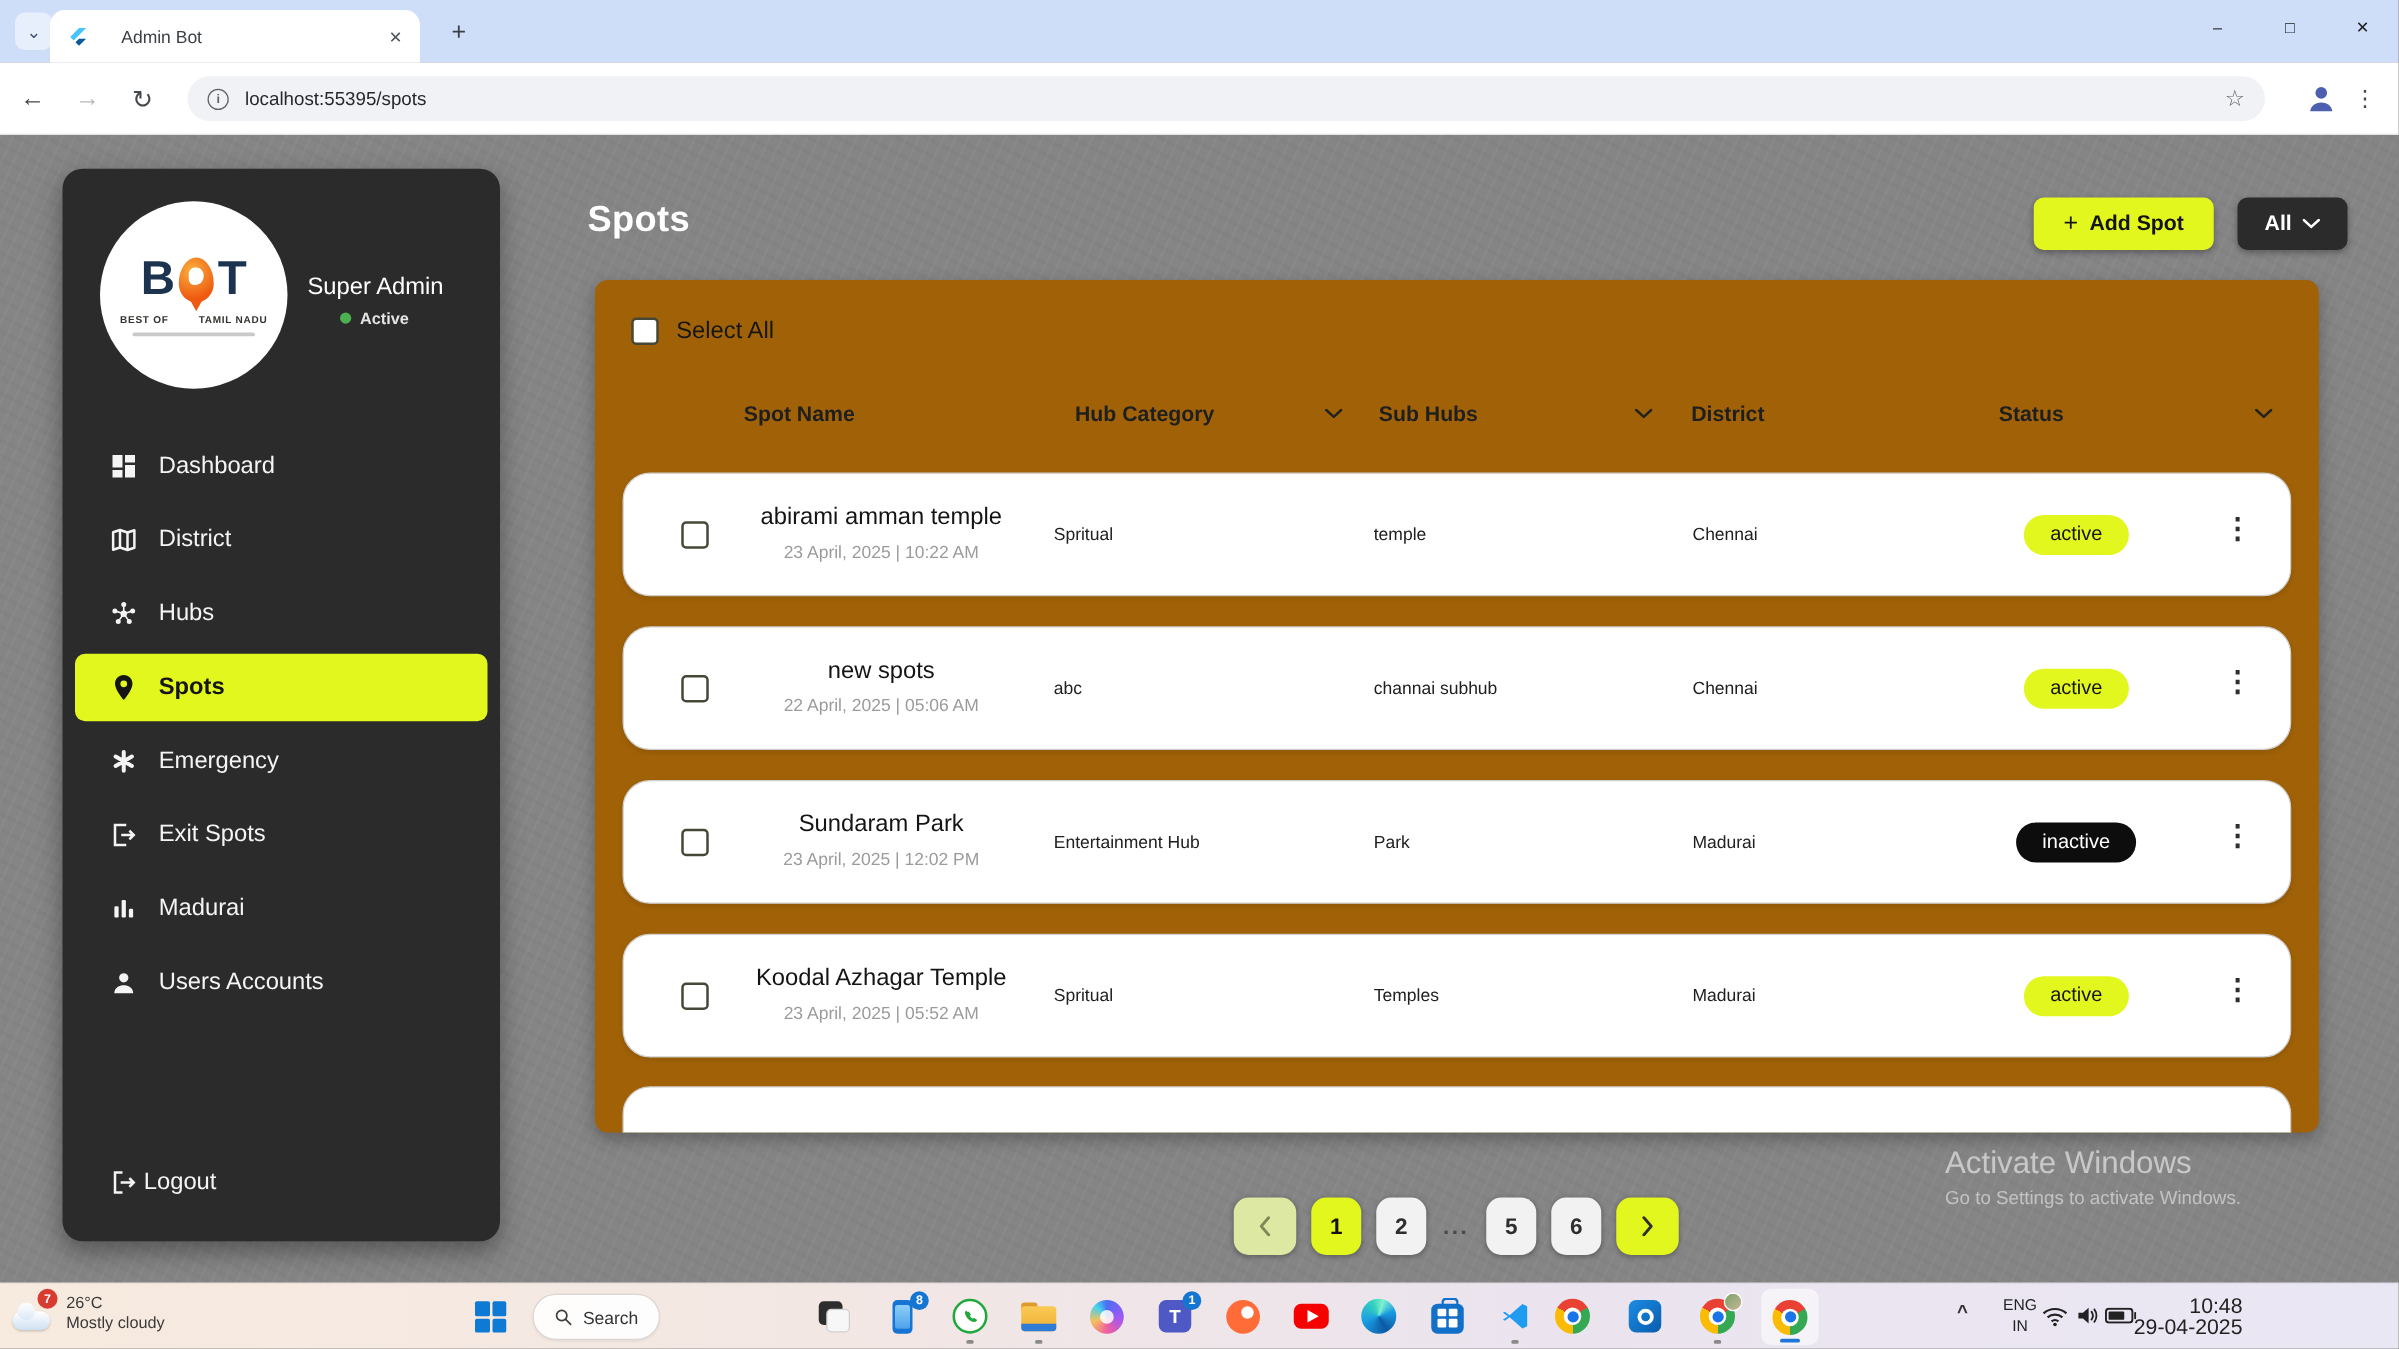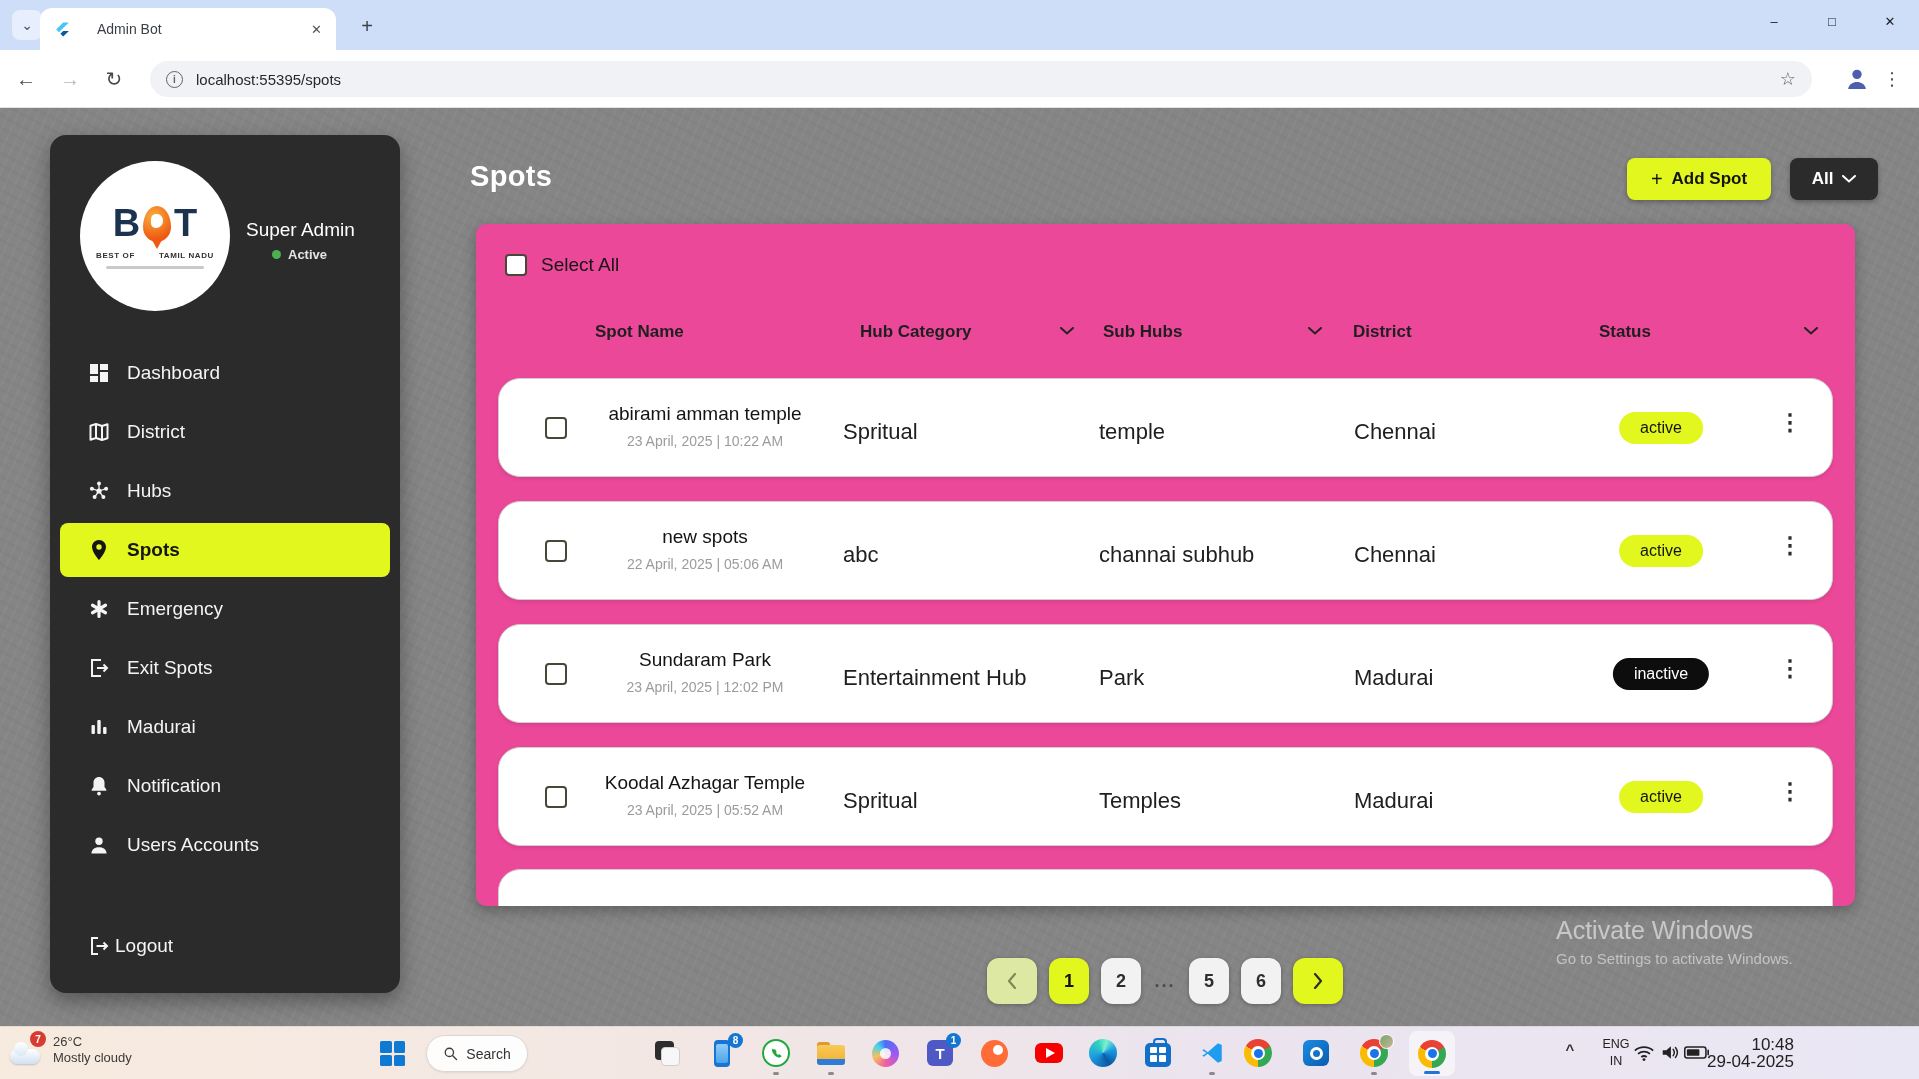--- a/index.html
+++ b/index.html
@@ -51,35 +51,35 @@
 .menu-item svg{flex:0 0 auto}
 .menu-item.active{background:#e2f71e;color:#151515;font-weight:600}
 .logout{position:absolute;left:10px;top:784px;width:330px;height:54px;display:flex;align-items:center;gap:4px;padding-left:27px;color:#f4f4f4;font-size:19px;font-weight:500;border-radius:8px}
 
 
 .page-title{left:470px;top:52px;font-size:29px;font-weight:600;color:#fff;letter-spacing:.3px}
 .add-btn{left:1627px;top:50px;width:144px;height:42px;background:#e2f71e;border-radius:8px;display:flex;align-items:center;justify-content:center;gap:9px;font-size:17px;font-weight:700;color:#141414;box-shadow:0 2px 5px rgba(0,0,0,.3)}
 .add-plus{font-size:20px;font-weight:500}
 .filter-btn{left:1790px;top:50px;width:88px;height:42px;background:#2b2b2b;border-radius:8px;display:flex;align-items:center;justify-content:center;gap:9px;font-size:17px;font-weight:600;color:#fff;box-shadow:0 2px 5px rgba(0,0,0,.3)}
 
-.card{left:476px;top:116px;width:1379px;height:682px;background:#ec4899;border-radius:10px;overflow:hidden;box-shadow:0 5px 14px rgba(0,0,0,.28)}
+.card{left:476px;top:116px;width:1379px;height:682px;background:#a16207;border-radius:10px;overflow:hidden;box-shadow:0 5px 14px rgba(0,0,0,.28)}
 .select-all{position:absolute;left:29px;top:30px;display:flex;align-items:center;gap:14px}
 .checkbox{width:22px;height:22px;border:2px solid #474738;border-radius:4px;background:#fff;flex:0 0 auto}
 .select-all-label{font-size:19px;color:#161616}
 .th{position:absolute;top:98px;font-size:17px;font-weight:700;color:#1f1f1f}
 .th-sn{left:119px}.th-hc{left:384px}.th-sh{left:627px}.th-d{left:877px}.th-st{left:1123px}
 .th-chev{position:absolute;top:103px;color:#222}
 .thc-hc{left:584px}.thc-sh{left:832px}.thc-st{left:1328px}
 .rows{position:absolute;left:22px;top:154px;width:1335px}
 .row{position:relative;height:99px;margin-bottom:24px;border:1.5px solid #cfcfcf;border-radius:22px;background:#fff;box-shadow:0 2px 4px rgba(0,0,0,.10)}
 .row .checkbox{position:absolute;left:46px;top:38px}
 .name-col{position:absolute;left:66px;top:24px;width:280px;text-align:center}
 .spot-name{font-size:19px;font-weight:500;color:#141414}
 .spot-date{font-size:14px;color:#9b9b9b;margin-top:8px}
-.cell{position:absolute;top:40px;font-size:22px;color:#202020}
+.cell{position:absolute;top:40px;font-size:14px;color:#202020}
 .c-hub{left:344px}.c-sub{left:600px}.c-dist{left:855px}
 .pill{position:absolute;left:1162px;top:33px;transform:translateX(-50%);padding:7px 21px;border-radius:17px;font-size:16px;font-weight:500;white-space:nowrap}
 .pill.active{background:#e2f71e;color:#141414}
 .pill.inactive{background:#0d0d0d;color:#fff}
 .row-kebab{position:absolute;left:1276px;top:30px;width:30px;text-align:center;font-size:23px;font-weight:700;color:#2e2e2e}
 .partial-row{position:absolute;left:22px;top:645px;width:1335px;height:60px;border:1.5px solid #cfcfcf;border-radius:22px;background:#fff}
 
 .pagination{left:1165px;top:850px;transform:translateX(-50%);display:flex;gap:12px;align-items:center}
 .pg{height:46px;border-radius:12px;display:flex;align-items:center;justify-content:center;font-size:18px;font-weight:600;color:#2e2e2e;background:#f2f2f2;box-shadow:0 1px 4px rgba(0,0,0,.28)}
 .pg-num{width:40px}
@@ -258,27 +258,20 @@
       <li class="menu-item">
         <svg width="24" height="24" viewBox="0 0 24 24" fill="currentColor">
             <rect x="4.5" y="10" width="3.4" height="9" rx="1"></rect>
             <rect x="10.3" y="5" width="3.4" height="14" rx="1"></rect>
             <rect x="16.1" y="12" width="3.4" height="7" rx="1"></rect>
           </svg>
         <span>Madurai</span>
       </li>
       <li class="menu-item">
         <svg width="24" height="24" viewBox="0 0 24 24" fill="currentColor">
-            <path d="M12 3c-3.1 0-5.5 2.4-5.5 5.5V13l-1.8 2.6v1.2h14.6v-1.2L17.5 13V8.5C17.5 5.4 15.1 3 12 3z"></path>
-            <circle cx="12" cy="19.6" r="1.9"></circle>
-          </svg>
-        <span>Notification</span>
-      </li>
-      <li class="menu-item">
-        <svg width="24" height="24" viewBox="0 0 24 24" fill="currentColor">
             <circle cx="12" cy="8.2" r="3.7"></circle>
             <path d="M4.5 19.6c.6-3.6 3.8-5.4 7.5-5.4s6.9 1.8 7.5 5.4v.9h-15v-.9z"></path>
           </svg>
         <span>Users Accounts</span>
       </li>
     </ul>
 
     <div class="logout">
       <svg width="24" height="24" viewBox="0 0 24 24" fill="none" stroke="currentColor" stroke-width="2">
           <path d="M11 4H5v16h6"></path>

